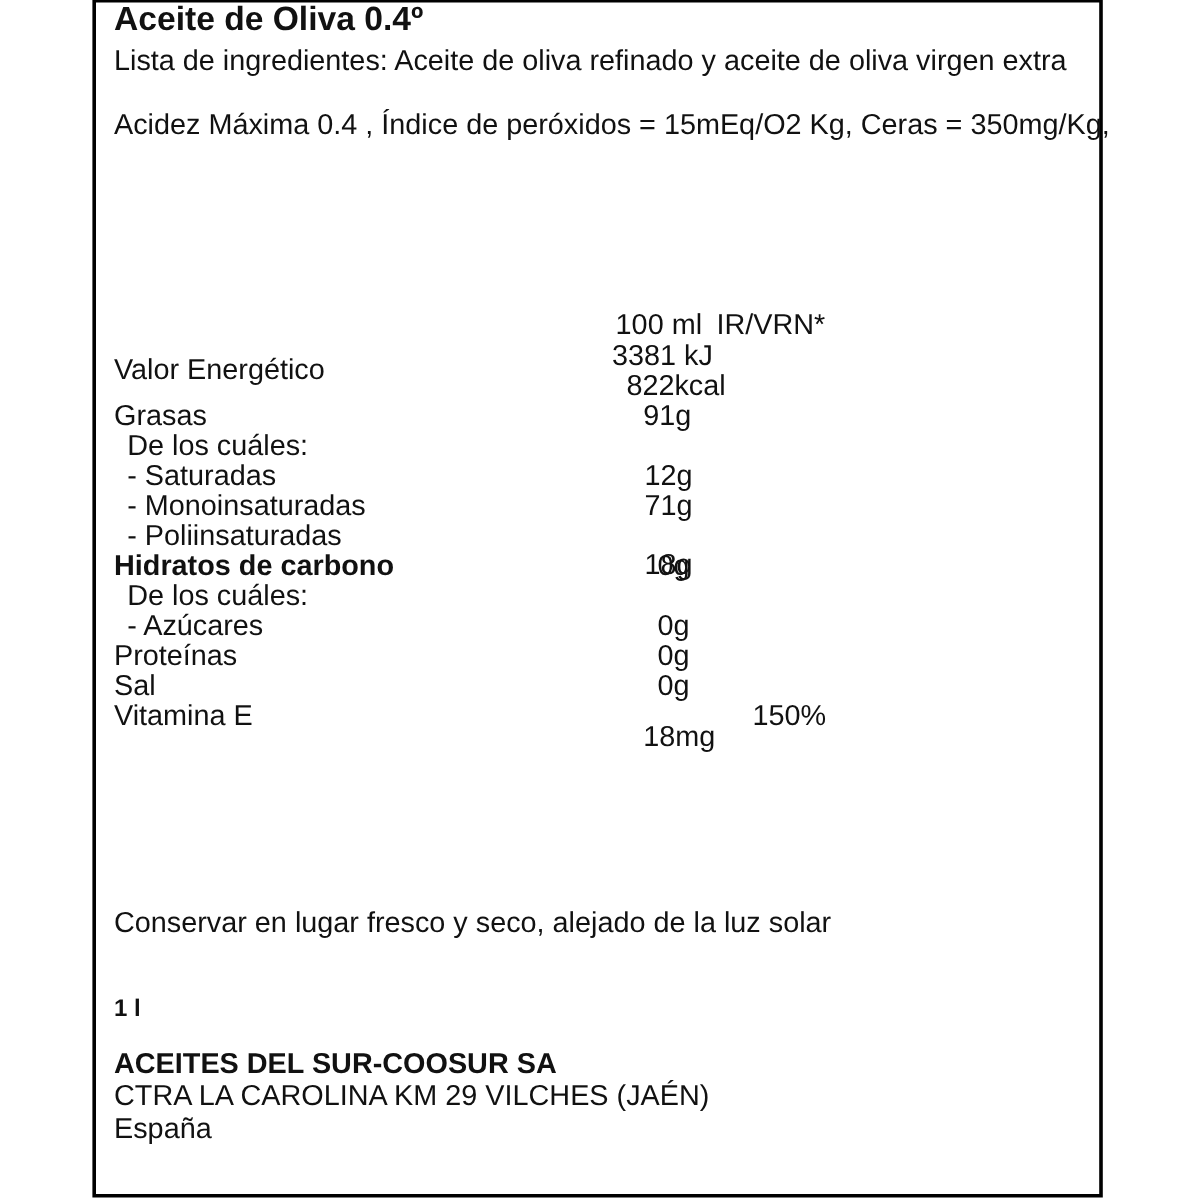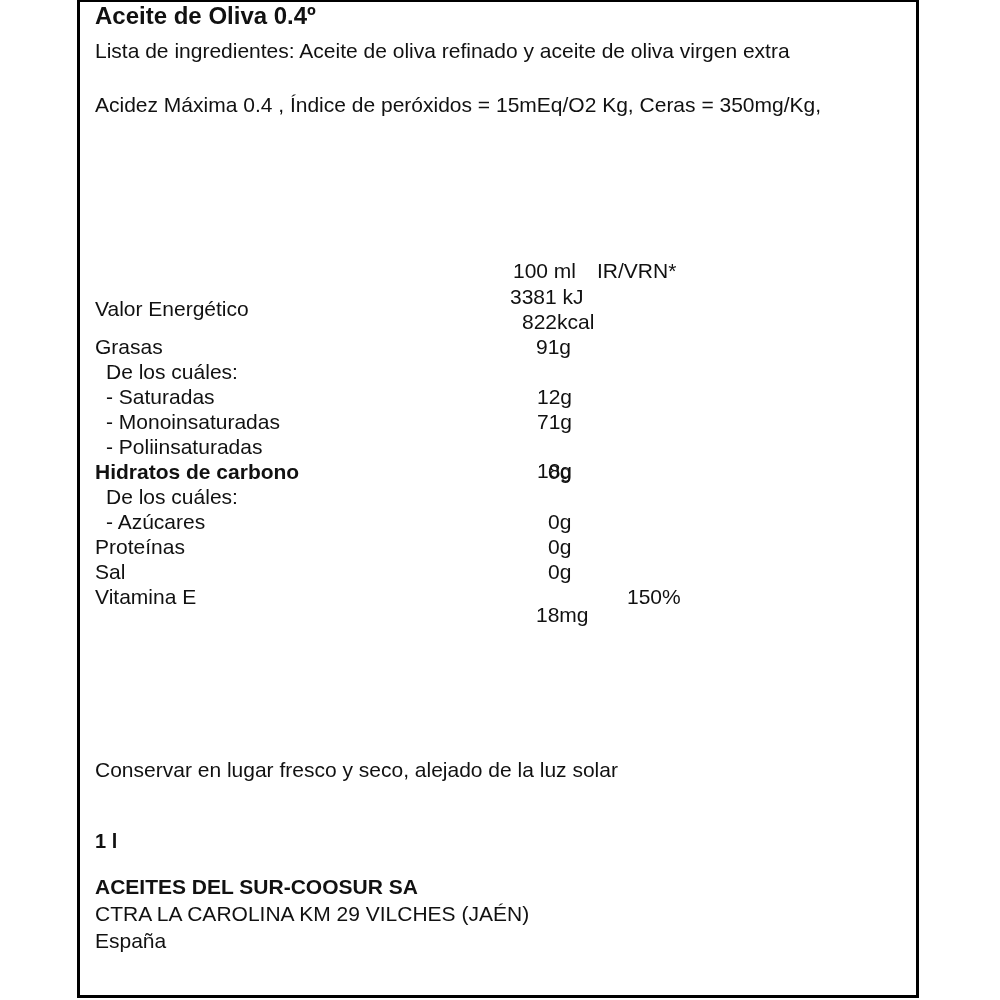--- a/index.html
+++ b/index.html
@@ -1,21 +1,21 @@
 <!DOCTYPE html>
 <html><head>
   <meta charset="utf-8">
   <style>
     html, body { margin: 0; padding: 0; background: #ffffff; }
     body { width: 1000px; height: 1000px; position: relative; overflow: hidden;
            font-family: "Liberation Sans", sans-serif; color: #111; }
     .frame { position: absolute; left: 77px; top: 0px; width: 836px; height: 993px;
              border: 3px solid #000; border-top-width: 2px; background: #fff; }
-    .t { position: absolute; white-space: nowrap; font-size: 21px; line-height: 22px; }
-    .title { font-size: 24px; font-weight: bold; line-height: 28px; }
+    .t { position: absolute; white-space: nowrap; font-size: 24px; line-height: 22px; }
+    .title { font-size: 28px; font-weight: bold; line-height: 28px; }
     .bold { font-weight: bold; }
   </style>
 </head>
 <body>
 
 <div class="frame"></div>
 
 <div class="t title" style="left:95px; top:2px;">Aceite de Oliva 0.4º</div>
 <div class="t" style="left:95px; top:40px;">Lista de ingredientes: Aceite de oliva refinado y aceite de oliva virgen extra</div>
 <div class="t" style="left:95px; top:94px;">Acidez Máxima 0.4 , Índice de peróxidos = 15mEq/O2 Kg, Ceras = 350mg/Kg,</div>

